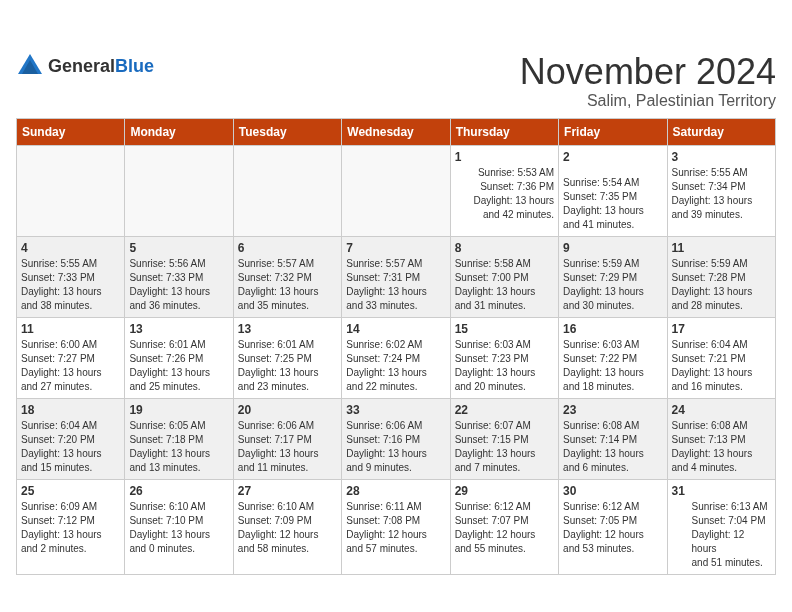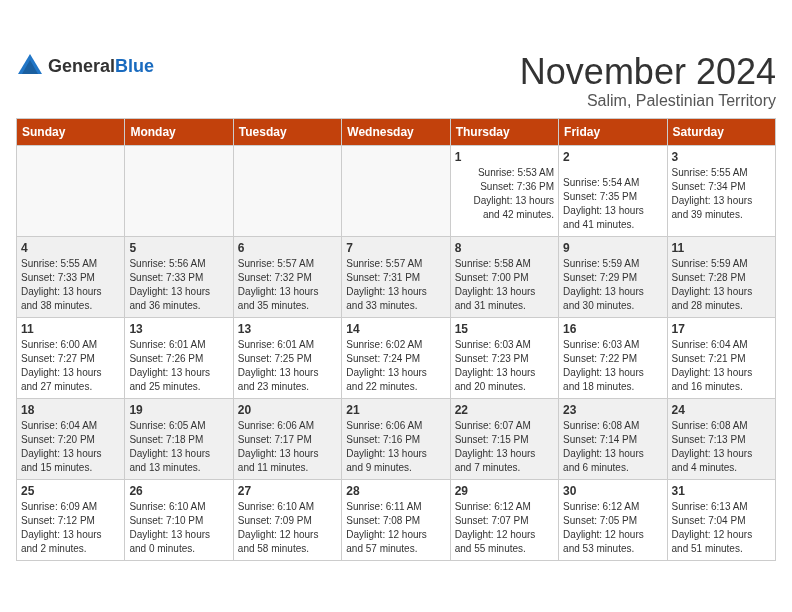--- a/index.html
+++ b/index.html
@@ -268,21 +268,21 @@
 and 13 minutes.</div>
         </td>
         <td>
           <div class="day-number">20</div>
           <div class="day-info" style="white-space: pre-line;">Sunrise: 6:06 AM
 Sunset: 7:17 PM
 Daylight: 13 hours
 and 11 minutes.</div>
         </td>
         <td>
-          <div class="day-number">21</div>
+          <div class="day-number">33</div>
           <div class="day-info" style="white-space: pre-line;">Sunrise: 6:06 AM
 Sunset: 7:16 PM
 Daylight: 13 hours
 and 9 minutes.</div>
         </td>
         <td>
           <div class="day-number">22</div>
           <div class="day-info" style="white-space: pre-line;">Sunrise: 6:07 AM
 Sunset: 7:15 PM
 Daylight: 13 hours
@@ -341,20 +341,20 @@
         </td>
         <td>
           <div class="day-number">30</div>
           <div class="day-info" style="white-space: pre-line;">Sunrise: 6:12 AM
 Sunset: 7:05 PM
 Daylight: 12 hours
 and 53 minutes.</div>
         </td>
         <td>
           <div class="day-number">31</div>
-          <div class="day-info" style="white-space: pre-line;">Sunrise: 6:13 AM
+          <div class="day-info" style="white-space: pre-line; margin-left: 20px;">Sunrise: 6:13 AM
 Sunset: 7:04 PM
 Daylight: 12 hours
 and 51 minutes.</div>
         </td>
       </tr>
     </tbody>
 </table>
 
 </body></html>

